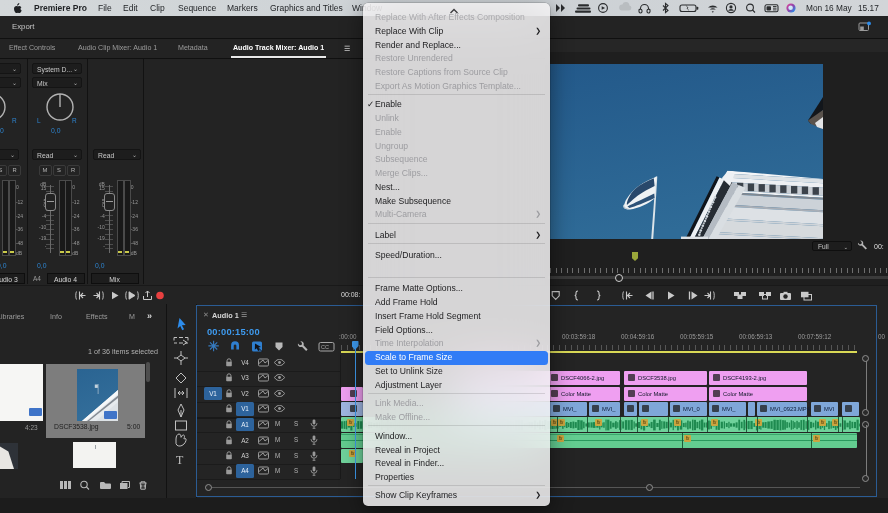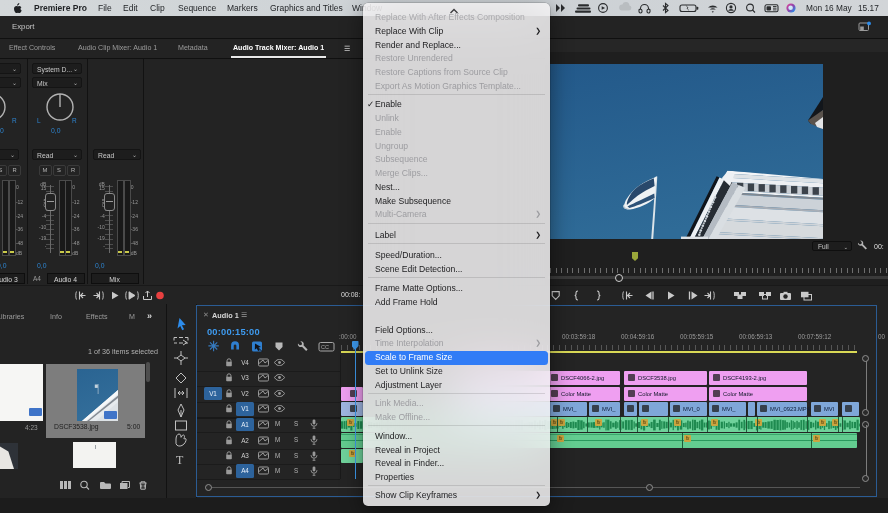--- a/index.html
+++ b/index.html
@@ -922,24 +922,24 @@
  <div class="mitem mdis" style="top:135.6px">Ungroup</div>
  <div class="mitem mdis" style="top:149.4px">Subsequence</div>
  <div class="mitem mdis" style="top:163.2px">Merge Clips...</div>
  <div class="mitem" style="top:177.0px">Nest...</div>
  <div class="mitem" style="top:190.7px">Make Subsequence</div>
  <div class="mitem mdis" style="top:204.4px">Multi-Camera<span class="marr">❯</span></div>
  <div class="msep" style="top:219.5px"></div>
  <div class="mitem" style="top:224.8px">Label<span class="marr">❯</span></div>
  <div class="msep" style="top:239.9px"></div>
  <div class="mitem" style="top:245.2px">Speed/Duration...</div>
- <div class="mitem" style="top:259.0px">Scene Edit Detection...</div>
  <div class="msep" style="top:274.2px"></div>
  <div class="mitem" style="top:278.4px">Frame Matte Options...</div>
  <div class="mitem" style="top:292.2px">Add Frame Hold</div>
+ <div class="mitem" style="top:306.0px">Insert Frame Hold Segment</div>
  <div class="mitem" style="top:319.7px">Field Options...</div>
  <div class="mitem mdis" style="top:333.4px">Time Interpolation<span class="marr">❯</span></div>
  <div class="mitem" style="top:347.2px;color:#ffffff">Scale to Frame Size</div>
  <div class="mitem" style="top:360.9px">Set to Unlink Size</div>
  <div class="mitem" style="top:374.6px">Adjustment Layer</div>
  <div class="msep" style="top:389.7px"></div>
  <div class="mitem mdis" style="top:406.6px">Make Offline...</div>
  <div class="mitem mdis" style="top:392.9px">Link Media...</div>
  <div class="msep" style="top:421.7px"></div>
  <div class="mitem" style="top:425.9px">Window...</div>

